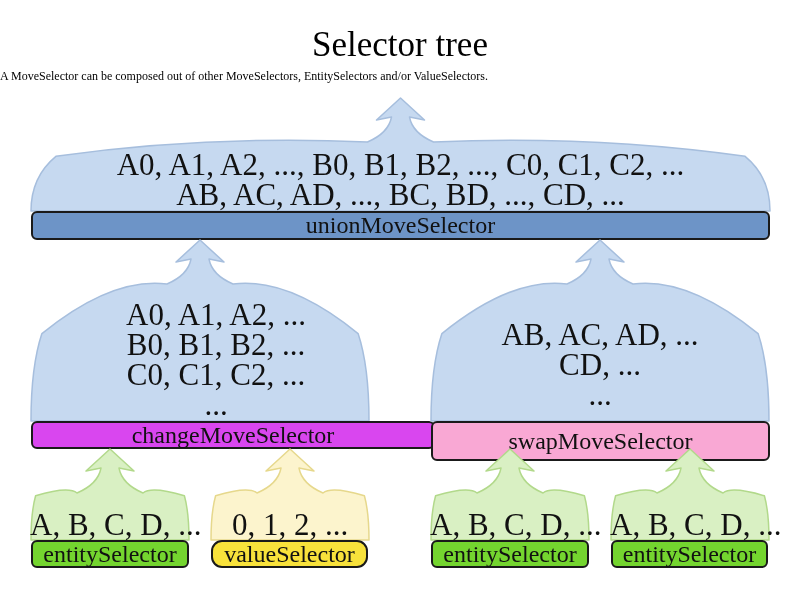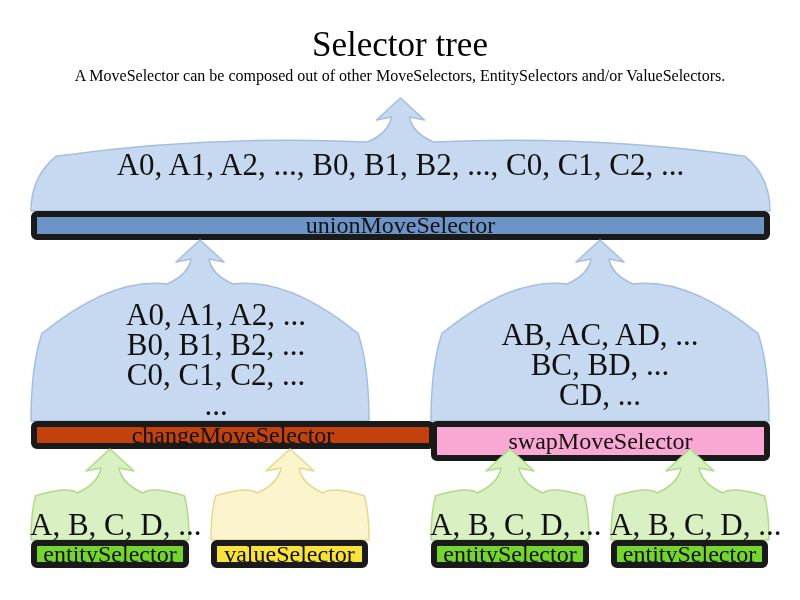--- a/index.html
+++ b/index.html
@@ -6,94 +6,97 @@
   .canvas {
     position:relative; width:800px; height:600px; background:#ffffff;
     font-family:Liberation Serif, serif; color:#111; overflow:hidden;
   }
   .title {
     position:absolute; top:26px; left:0; width:100%;
     text-align:center; font-size:35px; line-height:38px; color:#000;
   }
   .subtitle {
     position:absolute; top:68px; left:0; width:100%;
-    text-align:center; font-size:16px; line-height:16px; color:#000;
+    font-size:12px; line-height:16px; color:#000;
   }
   .funnel { position:absolute; overflow:visible; }
   .funnel path { stroke-width:1.5; stroke-linejoin:round; }
   .dome-text {
     position:absolute; text-align:center; font-size:31px; line-height:30px;
     white-space:nowrap; color:#111;
   }
   .dome-text.single { line-height:28px; }
   .bar {
     position:absolute; box-sizing:border-box;
     display:flex; align-items:center; justify-content:center;
     font-size:24px; white-space:nowrap;
-    border:6px solid #6d28d9; border-radius:6px; color:#111;
+    border:2px solid #6d28d9; border-radius:6px; color:#111;
   }
 </style>
 </head>
 <body>
 
 <div class="canvas">
 
   <div class="title">Selector tree</div>
   <div class="subtitle">A MoveSelector can be composed out of other MoveSelectors, EntitySelectors and/or ValueSelectors.</div>
 
   <svg class="funnel" style="left:30px; top:97px;" width="741" height="114" viewBox="0 0 741 114">
     <path d="M 370.5 1 L 394.5 23 L 379.5 20.0 C 381.5 31 389.5 39 403.5 45 Q 563.2 38 715.1 59.3 Q 740 79.8 740 114 L 1 114 Q 1 79.8 25.9 59.3 Q 177.8 38 337.5 45 C 351.5 39 359.5 31 361.5 20.0 L 346.5 23 Z" fill="#c6d9f0" stroke="#a6bedd"></path>
   </svg>
   <div class="dome-text" style="left:30px; top:150px; width:741px;">
     <div>A0, A1, A2, ..., B0, B1, B2, ..., C0, C1, C2, ...</div>
+    <div>AB, AC, AD, ..., BC, BD, ..., CD, ...</div>
   </div>
   <div class="bar" style="left: 31px; top: 211px; width: 739px; height: 29px; background: rgb(109, 148, 199); border-color: rgb(26, 26, 26);">
     <span>unionMoveSelector</span>
   </div>
 
   <svg class="funnel" style="left:30px; top:239px;" width="340" height="182" viewBox="0 0 340 182">
     <path d="M 170 1 L 194 23 L 179 20.0 C 181 31 189 39 203 45 Q 258.4 38 328.1 94.6 Q 339 127.4 339 182 L 1 182 Q 1 127.4 11.9 94.6 Q 81.6 38 137 45 C 151 39 159 31 161 20.0 L 146 23 Z" fill="#c6d9f0" stroke="#a6bedd"></path>
   </svg>
   <div class="dome-text" style="left:46px; top:300px; width:340px;">
     <div>A0, A1, A2, ...</div>
     <div>B0, B1, B2, ...</div>
     <div>C0, C1, C2, ...</div>
     <div>...</div>
   </div>
-  <div class="bar" style="left: 31px; top: 421px; width: 404px; height: 28px; background: #c2410c; border-color: rgb(26, 26, 26);">
+  <div class="bar" style="left: 31px; top: 421px; width: 404px; height: 28px; background: #d946ef; border-color: rgb(26, 26, 26);">
     <span>changeMoveSelector</span>
   </div>
 
   <svg class="funnel" style="left:430px; top:239px;" width="340" height="182" viewBox="0 0 340 182">
     <path d="M 170 1 L 194 23 L 179 20.0 C 181 31 189 39 203 45 Q 258.4 38 328.1 94.6 Q 339 127.4 339 182 L 1 182 Q 1 127.4 11.9 94.6 Q 81.6 38 137 45 C 151 39 159 31 161 20.0 L 146 23 Z" fill="#c6d9f0" stroke="#a6bedd"></path>
   </svg>
   <div class="dome-text" style="left:430px; top:300px; width:340px;margin-top:20px;">
     <div>AB, AC, AD, ...</div>
-    <div>BC, BD, ...</div>
     <div>CD, ...</div>
     <div>...</div>
   </div>
   <div class="bar" style="left: 431px; top: 421px; width: 339px; height: 40px; background: #f9a8d4; border-color: rgb(26, 26, 26);">
     <span>swapMoveSelector</span>
   </div>
 
   <svg class="funnel" style="left:30px; top:448px;" width="160" height="92" viewBox="0 0 160 92">
     <path d="M 80 1 L 104 23 L 89 20.0 C 91 31 99 39 113 45 Q 121.6 38 154.4 47.8 Q 159 64.4 159 92 L 1 92 Q 1 64.4 5.6 47.8 Q 38.4 38 47 45 C 61 39 69 31 71 20.0 L 56 23 Z" fill="#d9f0c3" stroke="#b2d98b"></path>
   </svg>
   <div class="dome-text single" style="left:30px; top:511px; width:160px;">
     <div>A, B, C, D, ...</div>
   </div>
   <div class="bar" style="left: 31px; top: 540px; width: 158px; height: 28px; background: rgb(116, 213, 47); border-color: rgb(26, 26, 26);">
     <span>entitySelector</span>
   </div>
 
   <svg class="funnel" style="left:210px; top:448px;" width="160" height="92" viewBox="0 0 160 92">
     <path d="M 80 1 L 104 23 L 89 20.0 C 91 31 99 39 113 45 Q 121.6 38 154.4 47.8 Q 159 64.4 159 92 L 1 92 Q 1 64.4 5.6 47.8 Q 38.4 38 47 45 C 61 39 69 31 71 20.0 L 56 23 Z" fill="#fcf4cd" stroke="#e6d88c"></path>
   </svg>
-  <div class="bar" style="left: 211px; top: 540px; width: 157px; height: 28px; background: rgb(248, 226, 59); border-color: rgb(26, 26, 26);">
+  <div class="dome-text single" style="left:210px; top:511px; width:160px;">
+    <div>0, 1, 2, ...</div>
+  </div>
+  <div class="bar" style="left: 211px; top: 540px; width: 157px; height: 28px; background: rgb(248, 226, 59); border-color: rgb(26, 26, 26); border-radius: 11px;">
     <span>valueSelector</span>
   </div>
 
   <svg class="funnel" style="left:430px; top:448px;" width="160" height="92" viewBox="0 0 160 92">
     <path d="M 80 1 L 104 23 L 89 20.0 C 91 31 99 39 113 45 Q 121.6 38 154.4 47.8 Q 159 64.4 159 92 L 1 92 Q 1 64.4 5.6 47.8 Q 38.4 38 47 45 C 61 39 69 31 71 20.0 L 56 23 Z" fill="#d9f0c3" stroke="#b2d98b"></path>
   </svg>
   <div class="dome-text single" style="left:430px; top:511px; width:160px;">
     <div>A, B, C, D, ...</div>
   </div>
   <div class="bar" style="left: 431px; top: 540px; width: 158px; height: 28px; background: rgb(116, 213, 47); border-color: rgb(26, 26, 26);">

